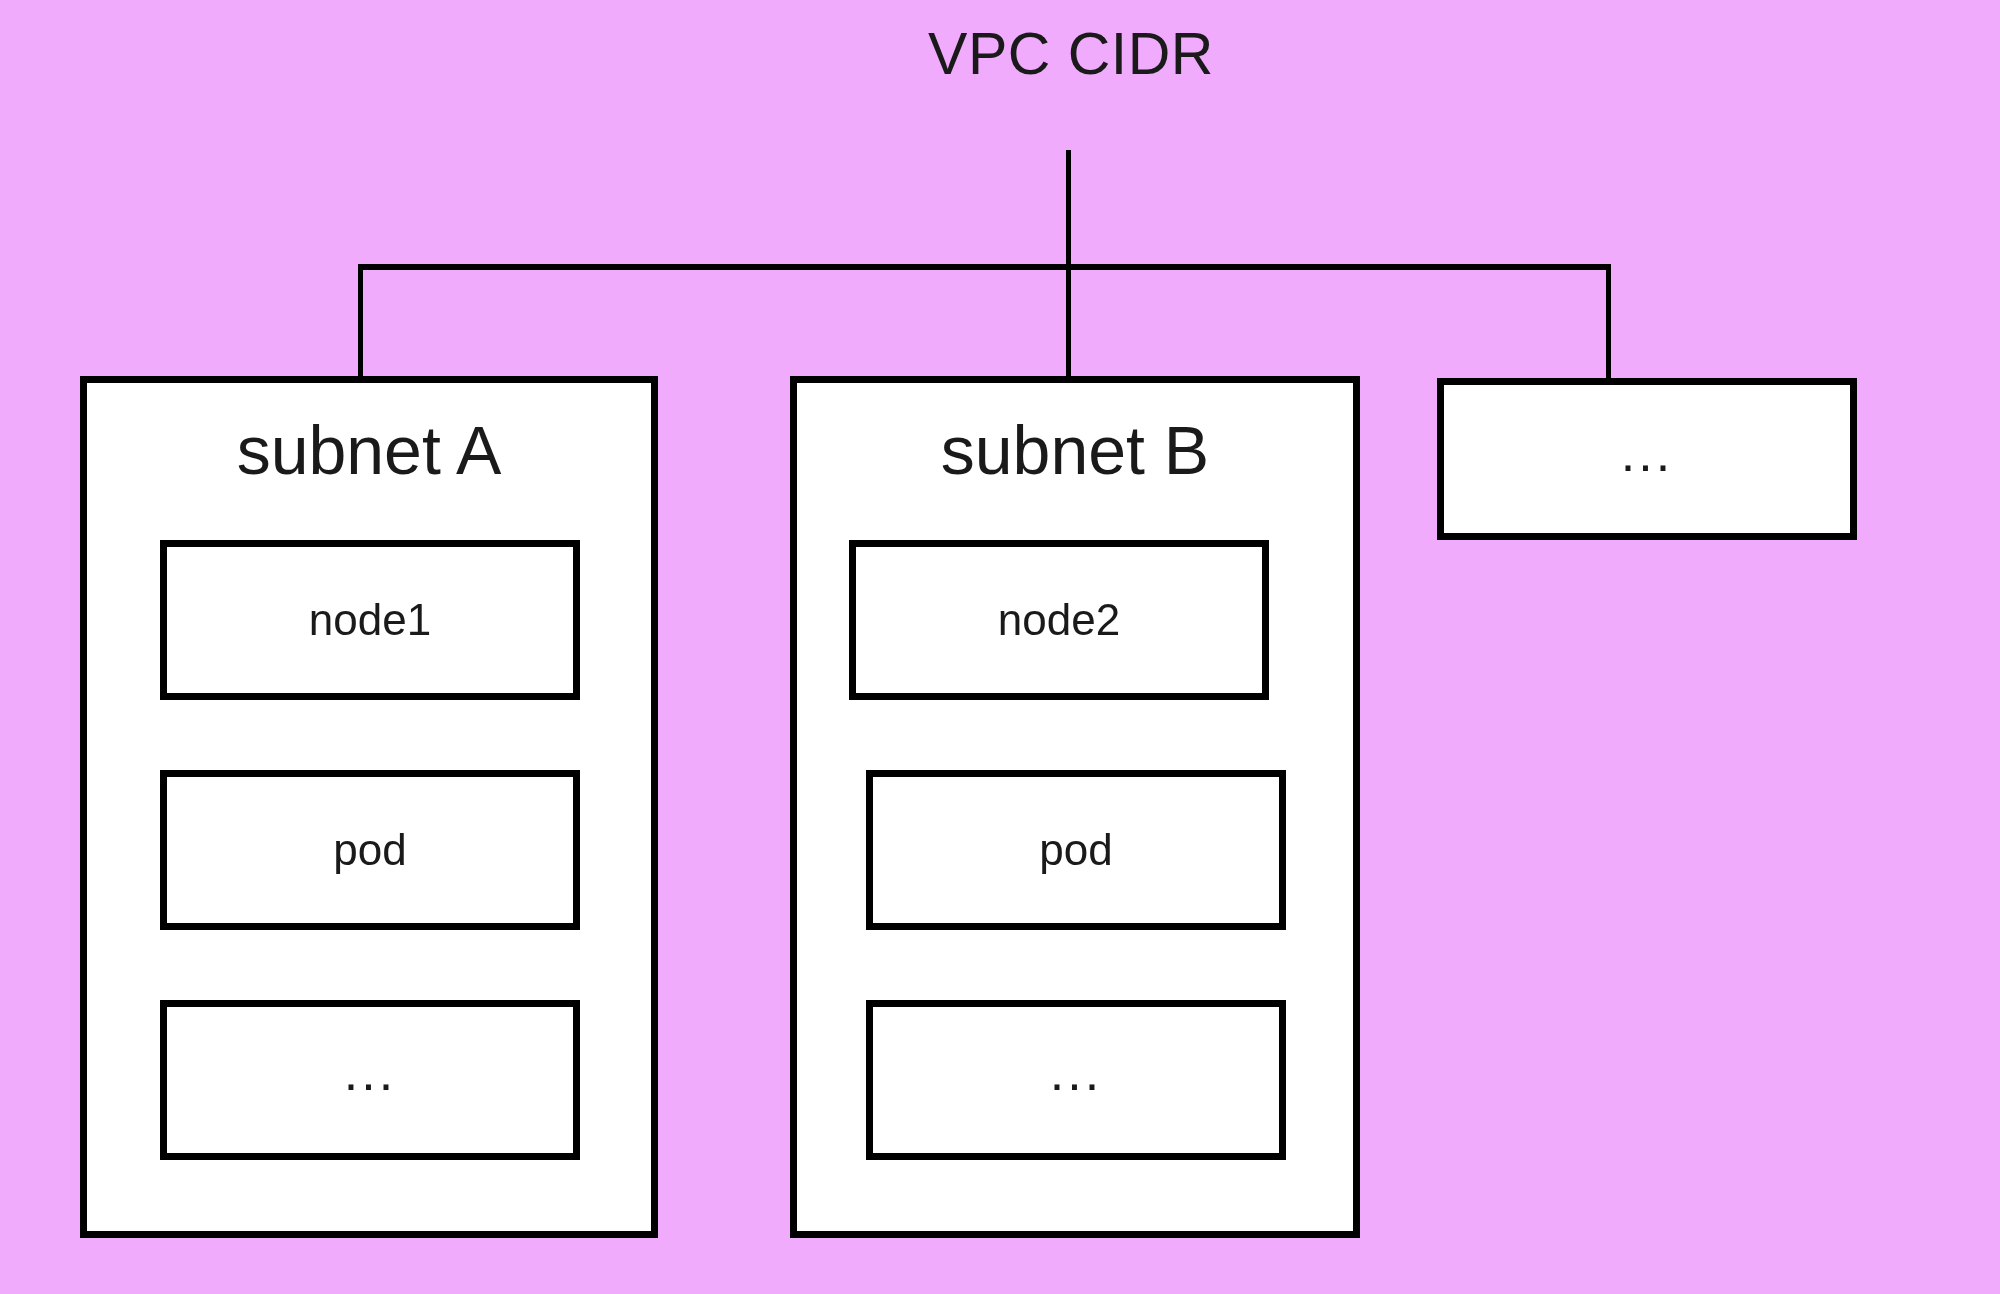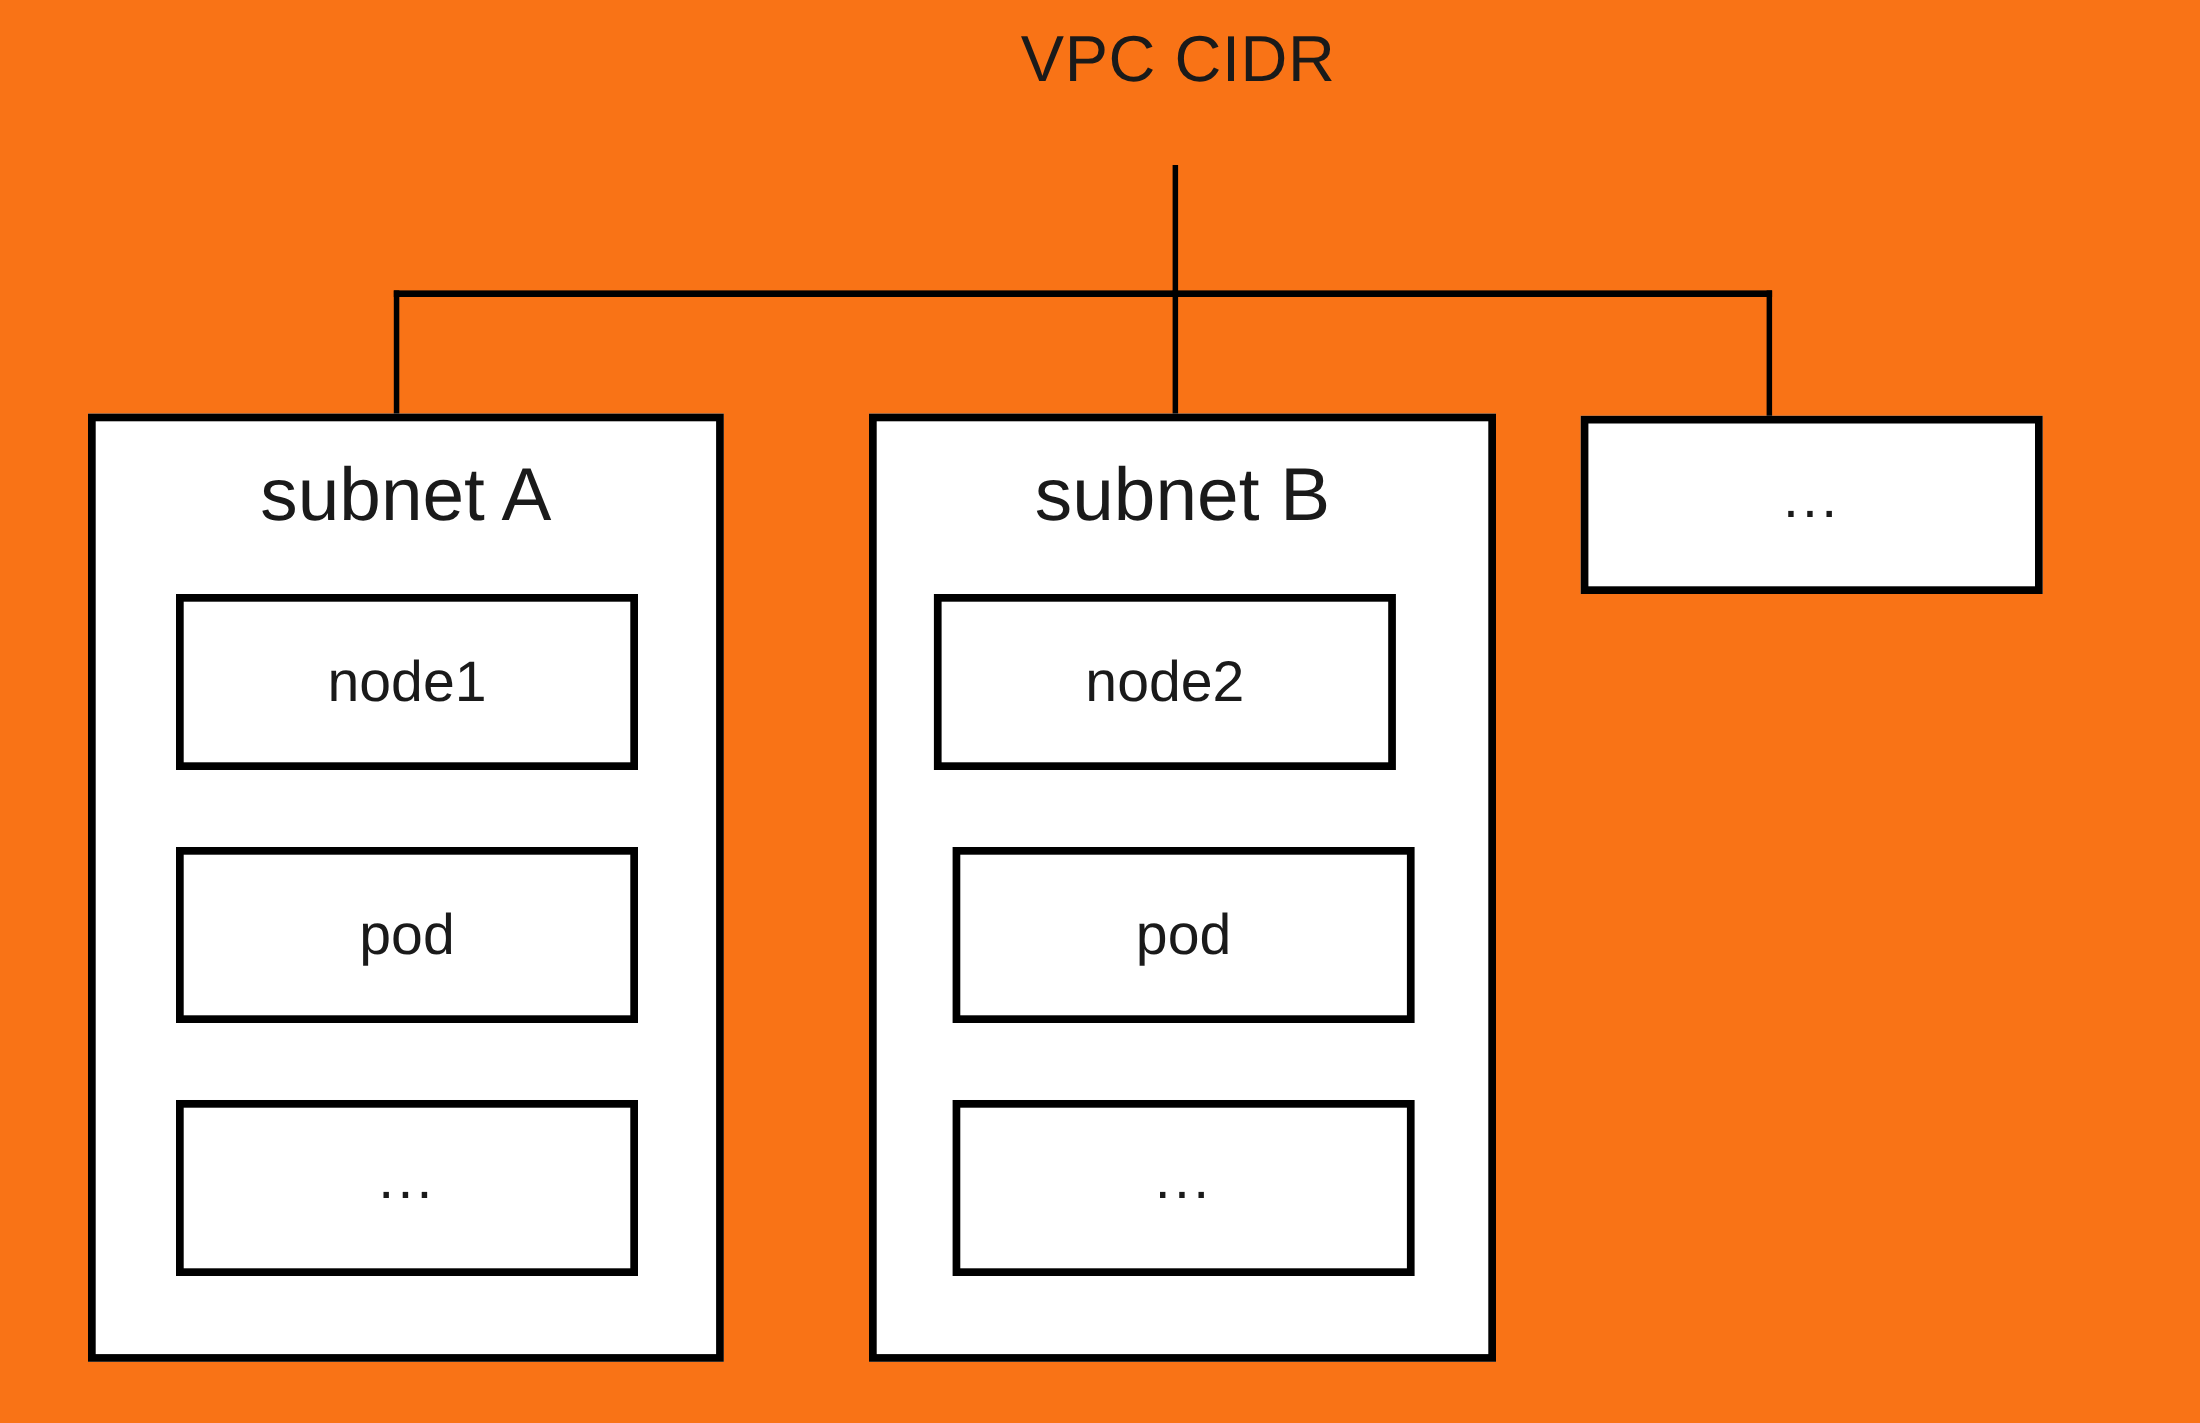--- a/index.html
+++ b/index.html
@@ -8,21 +8,21 @@
     background: #ffffff;
   }
   body {
     font-family: "Liberation Sans", sans-serif;
     color: #000000;
   }
   #canvas {
     position: relative;
     width: 2000px;
     height: 1294px;
-    background: #f97316;
+    background: #f0abfc;
     overflow: hidden;
   }
 
   
   .vpc-title {
     position: absolute;
     left: 0;
     top: 22px;
     width: 2142px;
     text-align: center;
@@ -64,21 +64,21 @@
   .inner-box {
     position: absolute;
     box-sizing: border-box;
     border: 7px solid #000000;
     background: #ffffff;
     display: flex;
     align-items: center;
     justify-content: center;
   }
   .inner-label {
-    font-size: 52px;
+    font-size: 44px;
     line-height: 56px;
     color: #1a1a1a;
     white-space: nowrap;
   }
   .inner-label.ellipsis {
     font-size: 52px;
     line-height: 30px;
     letter-spacing: 3px;
     position: relative;
     top: -8px;

